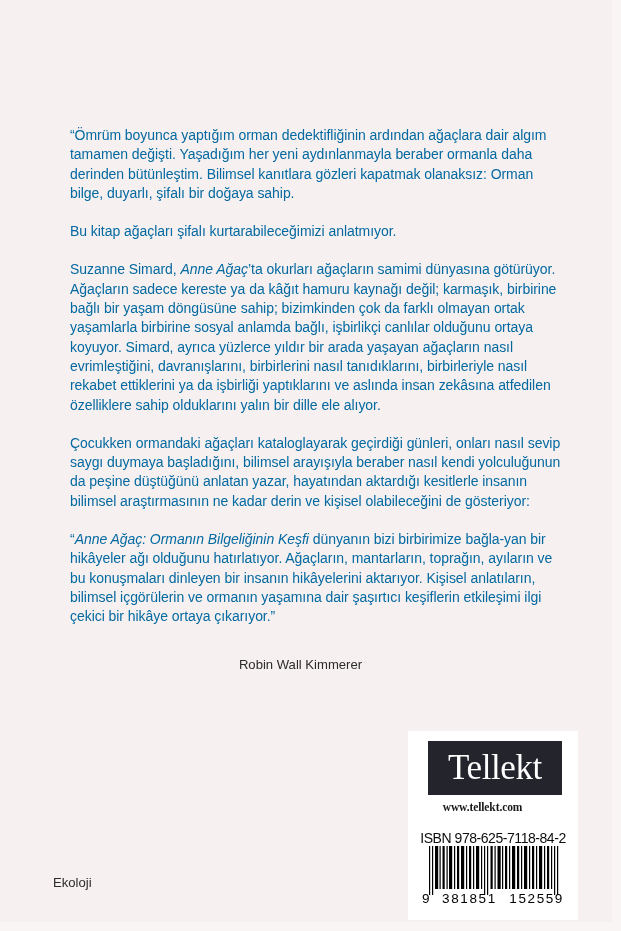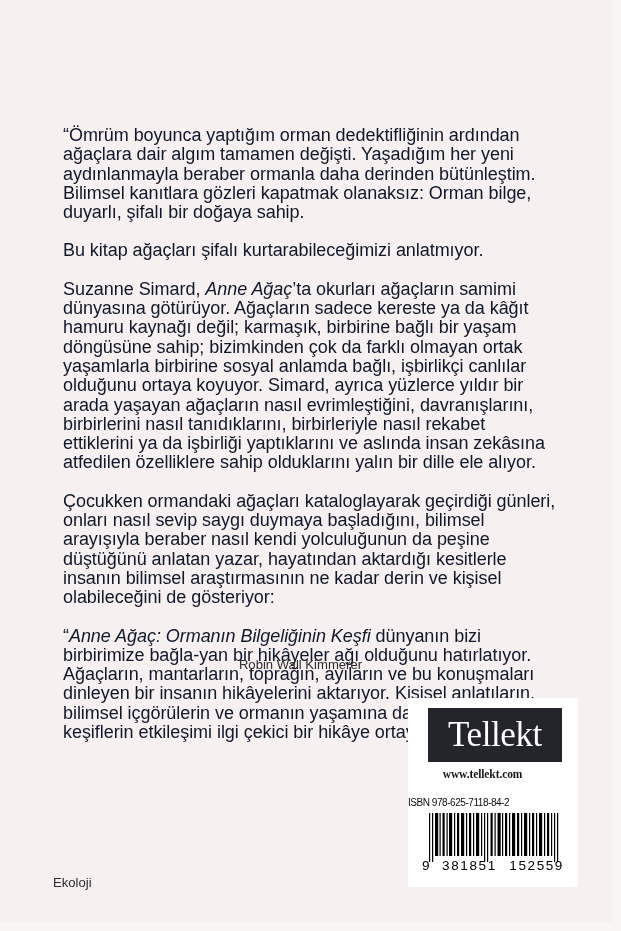--- a/index.html
+++ b/index.html
@@ -38,25 +38,25 @@
     position: absolute;
     left: 0;
     bottom: 0;
     width: 621px;
     height: 9px;
     background: #faf5f5;
   }
 
   .text-block {
     position: absolute;
-    left: 63px;
+    left: 70px;
     top: 126px;
     width: 495px;
-    color: #0f172a;
-    font-size: 18px;
+    color: #0369a1;
+    font-size: 14px;
     line-height: 19.3px;
     letter-spacing: -0.05px;
   }
 
   .para {
     margin: 0 0 19px 0;
   }
   .para em, .ital {
     font-style: italic;
   }
@@ -69,21 +69,21 @@
     text-align: center;
     color: #2c2b2c;
     font-size: 13.1px;
     line-height: 19.3px;
   }
 
   
   .panel {
     position: absolute;
     left: 408px;
-    top: 698px;
+    top: 731px;
     width: 170px;
     height: 189px;
     background: #ffffff;
   }
 
   .logo-box {
     position: absolute;
     left: 20px;
     top: 10px;
     width: 134px;
@@ -115,23 +115,23 @@
     font-size: 11.5px;
     color: #181818;
     letter-spacing: -0.1px;
   }
 
   .isbn-text {
     position: absolute;
     left: 0;
     top: 99px;
     width: 170px;
-    text-align: left;
+    text-align: center;
     font-family: "Liberation Sans", sans-serif;
-    font-size: 10px;
+    font-size: 14px;
     color: #0d0d0d;
     letter-spacing: -0.45px;
   }
 
   .barcode-wrap {
     position: absolute;
     left: 20px;
     top: 115px;
     width: 132px;
     height: 49px;

